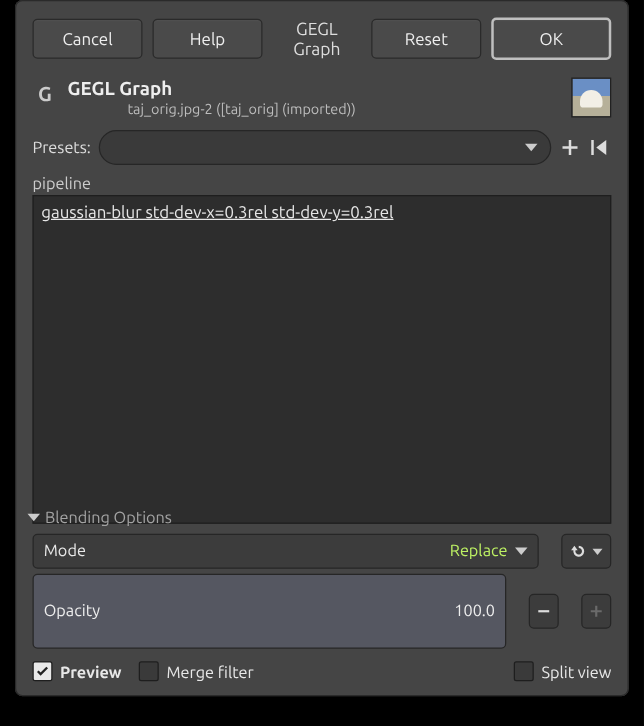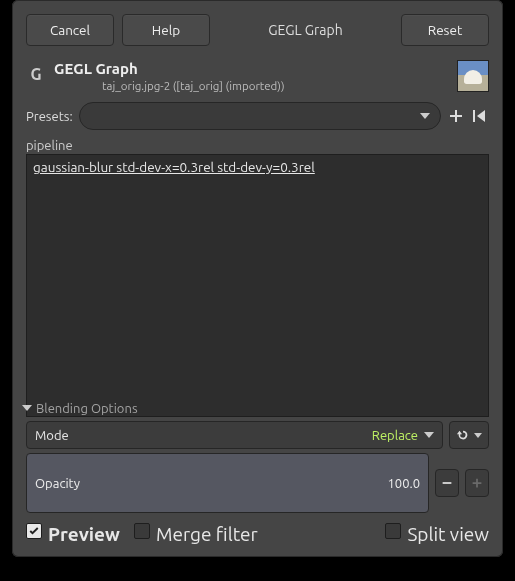--- a/index.html
+++ b/index.html
@@ -142,21 +142,21 @@
   
   .blend-header {
     display:flex;align-items:center;gap:4px;
     padding: 10px 14px 4px 10px;
     color:#a3a3a3;font-size:13px;
   }
   .tri-down-sm {
     width:0;height:0;border-left:5px solid transparent;border-right:5px solid transparent;border-top:6px solid #ccc;
   }
   .blend-row {
-    display:flex;align-items:center;gap:6px;
+    display:flex;align-items:center;gap:18px;
     padding: 2px 14px;
   }
   .mode-field {
     flex:1;
     height:26px;
     background:#3c3c3c;
     border:1px solid #262626;
     border-radius:4px;
     display:flex;align-items:center;
     padding:0 8px;
@@ -187,41 +187,42 @@
     display:flex;align-items:center;justify-content:center;
     color:#ddd;font-size:16px;cursor:pointer;
   }
   .step-btn.disabled{color:#6a6a6a;cursor:default;}
   
   .bottom-row {
     display:flex;align-items:center;gap:14px;
     padding: 8px 14px 12px 14px;
   }
   .chk {
-    display:flex;align-items:flex-start;gap:6px;color:#e8e8e8;font-size:19px;cursor:pointer;
+    display:flex;align-items:flex-end;gap:6px;color:#e8e8e8;font-size:13px;cursor:pointer;
   }
   .chk .box {
     width:14px;height:14px;border:1px solid #1e1e1e;background:#e8e8e8;border-radius:2px;
     display:flex;align-items:center;justify-content:center;flex-shrink:0;
   }
   .chk .box.unchecked{background:#3a3a3a;}
   .chk .box svg{width:12px;height:12px;}
   .chk.strong span.lbl{font-weight:600;}
   .spacer{flex:1;}
 </style>
 </head>
 <body>
 
 <div class="window">
 
   <div class="top-row">
     <div class="btn fixed">Cancel</div>
     <div class="btn fixed">Help</div>
     <div class="title-label">GEGL Graph</div>
     <div class="btn fixed">Reset</div>
+    <div class="btn ok">OK</div>
   </div>
 
   <div class="header">
     <div class="g-logo">G</div>
     <div class="header-text">
       <div class="header-title">GEGL Graph</div>
       <div class="header-sub">taj_orig.jpg-2 ([taj_orig] (imported))</div>
     </div>
     <div class="thumb"></div>
   </div>

